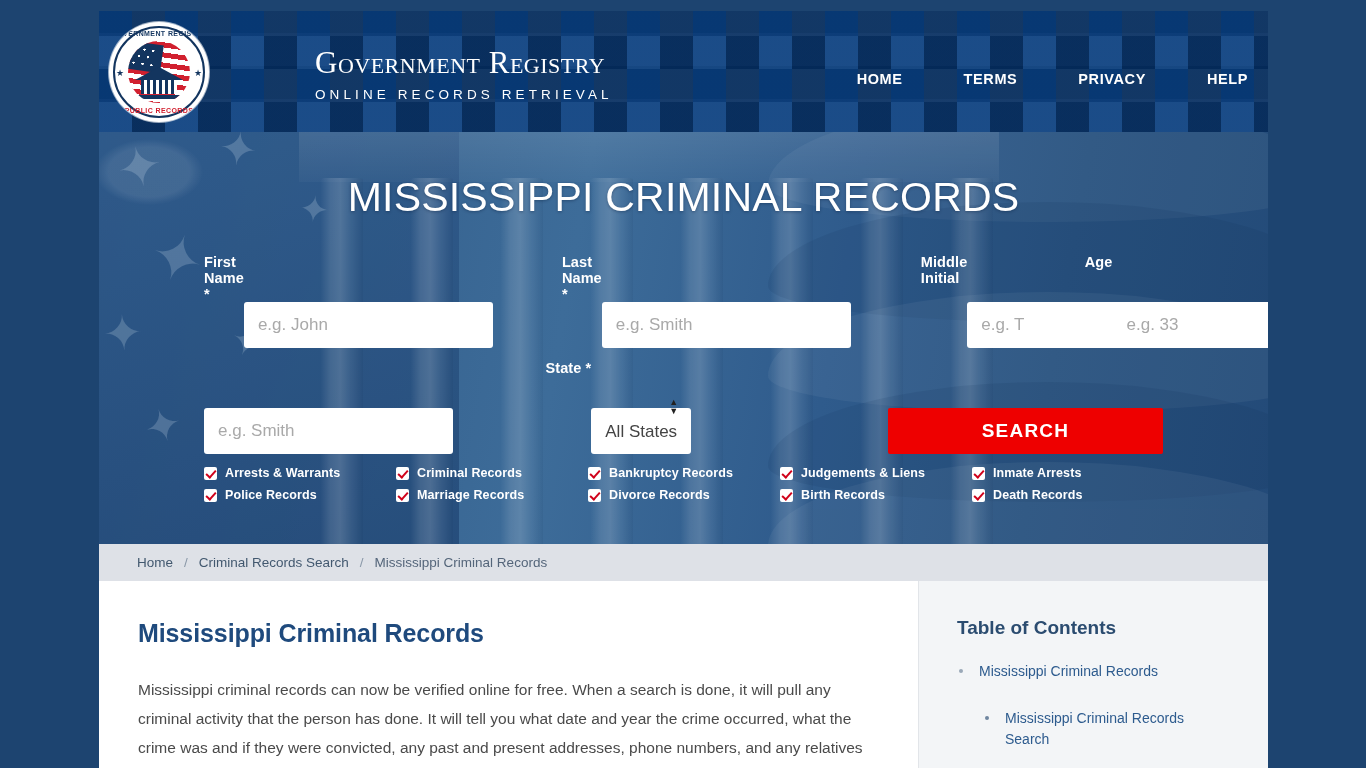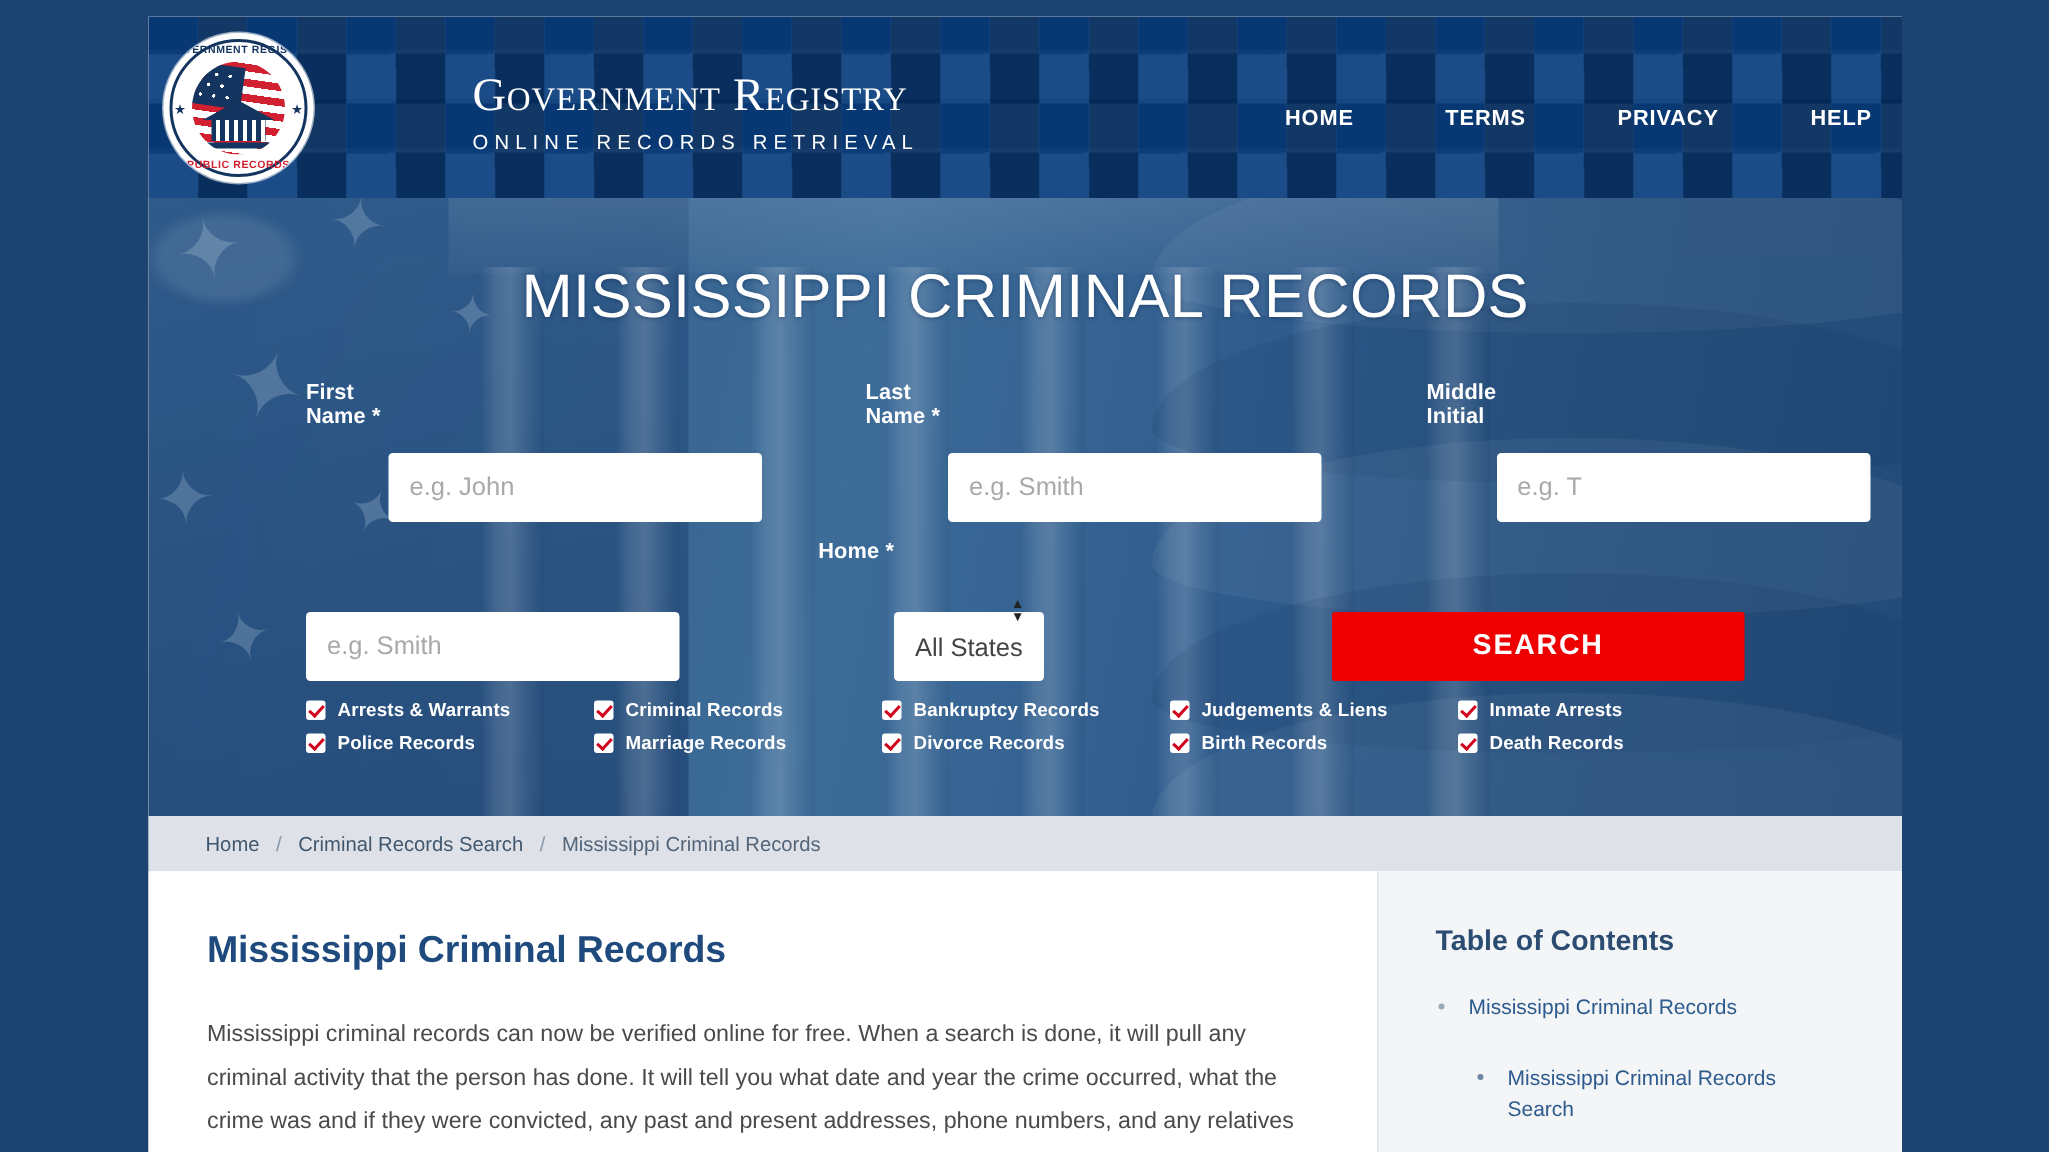--- a/index.html
+++ b/index.html
@@ -563,28 +563,32 @@
           <input type="text" placeholder="e.g. John" style="">
         </div>
         <div class="field f-last">
           <label class="field-label">Last Name *</label>
           <input type="text" placeholder="e.g. Smith" style="">
         </div>
         <div class="field f-mid">
           <label class="field-label">Middle Initial</label>
           <input type="text" placeholder="e.g. T" style="">
         </div>
+        <div class="field f-age">
+          <label class="field-label">Age</label>
+          <input type="text" placeholder="e.g. 33" style="">
+        </div>
       </div>
 
       <div class="form-row">
         <div class="field f-city">
           <input type="text" placeholder="e.g. Smith" style="">
         </div>
         <div class="field f-state">
-          <label class="field-label">Home *</label>
+          <label class="field-label">State *</label>
           <div class="select-wrap">
             <select>
               <option>All States</option>
             </select>
             <span class="select-arrows">▲<br>▼</span>
           </div>
         </div>
         <button class="btn-search">SEARCH</button>
       </div>
 

